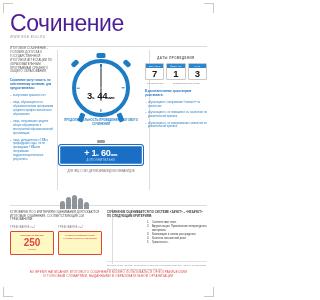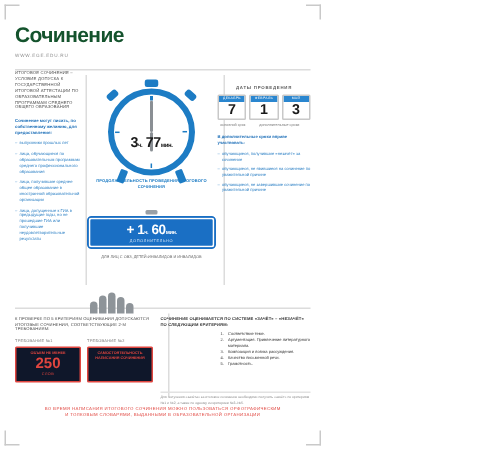--- a/index.html
+++ b/index.html
@@ -10,21 +10,21 @@
 
   
   .cmark{position:absolute;border-color:#c9c9c9;border-style:solid;width:9px;height:9px;}
   .cm-tl{top:3px;left:3px;border-width:1px 0 0 1px;}
   .cm-tr{top:3px;right:3px;border-width:1px 1px 0 0;}
   .cm-bl{bottom:3px;left:3px;border-width:0 0 1px 1px;}
   .cm-br{bottom:3px;right:3px;border-width:0 1px 1px 0;}
 
   
   .header{position:absolute;top:14px;left:10px;right:10px;height:30px;}
-  .title{font-size:14px;font-weight:bold;color:#14532d;letter-spacing:-0.4px;line-height:19px;}
+  .title{font-size:23px;font-weight:normal;color:#4c1d95;letter-spacing:-0.4px;line-height:19px;}
   .site{font-size:3.1px;color:#8e8e8e;letter-spacing:0.5px;margin-top:2px;}
 
   .logo{position:absolute;top:-2px;right:0;width:52px;height:26px;}
   .logo-row{display:flex;align-items:flex-end;gap:1px;}
   .logo-mark{width:17px;height:16px;position:relative;}
   .logo-ege{font-size:12.5px;font-weight:bold;color:#1b4a9c;letter-spacing:-0.5px;line-height:12px;}
   .logo-year{position:absolute;top:-1px;right:1px;font-size:2.6px;color:#e52521;letter-spacing:0.2px;}
   .logo-tag{font-size:2.8px;color:#1b4a9c;letter-spacing:0.35px;margin-top:1.5px;text-align:center;width:52px;}
 
   
@@ -88,21 +88,21 @@
   
   .fingers{position:absolute;top:195px;left:60px;width:30px;height:14px;}
   .fgr{position:absolute;bottom:0;background:#8e9499;border-radius:4px 4px 0 0;}
 
   
   .reqcol{position:absolute;top:211px;left:10px;width:92px;}
   .req-lead{font-size:2.75px;line-height:3.7px;color:#444;text-transform:uppercase;letter-spacing:0.1px;}
   .req-heads{display:flex;gap:4px;margin-top:4px;}
   .req-heads span{flex:1;font-size:2.6px;color:#7a7a7a;text-transform:uppercase;letter-spacing:0.2px;}
   .req-cards{display:flex;gap:4px;margin-top:2px;}
-  .req-card{flex:1;border:1px solid #e0453f;border-radius:1px;text-align:center;padding:2px 1px 3px;background:#0f172a;}
+  .req-card{flex:1;border:1px solid #e0453f;border-radius:1px;text-align:center;padding:2px 1px 3px;background:#fef9c3;}
   .req-t{font-size:2.5px;color:#e0453f;text-transform:uppercase;font-weight:bold;line-height:3.1px;}
   .req-num{font-size:10px;font-weight:bold;color:#e0453f;line-height:10px;margin-top:0.5px;}
   .req-u{font-size:2.5px;color:#e0453f;text-transform:uppercase;letter-spacing:0.3px;}
 
   
   .critcol{position:absolute;top:211px;right:10px;width:100px;}
   .crit-h{font-size:2.75px;line-height:3.7px;color:#333;text-transform:uppercase;font-weight:bold;letter-spacing:0.1px;}
   .crit-list{margin-top:3px;counter-reset:c;}
   .crit-list li{font-size:2.7px;line-height:4px;color:#3a3a3a;list-style:none;position:relative;padding-left:5px;}
   .crit-list li:before{counter-increment:c;content:counter(c) ".";position:absolute;left:0;top:0;color:#3a3a3a;}
@@ -151,21 +151,21 @@
       <div class="clock-btn"></div>
       <div class="clock-ring"></div>
       <div class="tick" style="transform:rotate(0deg);"></div>
       <div class="tick" style="transform:rotate(90deg);"></div>
       <div class="tick" style="transform:rotate(180deg);"></div>
       <div class="tick" style="transform:rotate(270deg);"></div>
       <div class="hand hand-min"></div>
       <div class="hand hand-hr"></div>
       <div class="clock-time">
         <span>3</span><small>ч.</small>
-        <span>77</span><small>мин.</small>
+        <span>44</span><small>мин.</small>
       </div>
       <div class="clock-foot foot-l"></div>
       <div class="clock-foot foot-r"></div>
     </div>
     <div class="clock-cap">ПРОДОЛЖИТЕЛЬНОСТЬ ПРОВЕДЕНИЯ ИТОГОВОГО СОЧИНЕНИЯ</div>
   </div>
 
   <div class="extra">
     <div class="extra-clip"></div>
     <div class="extra-box">

